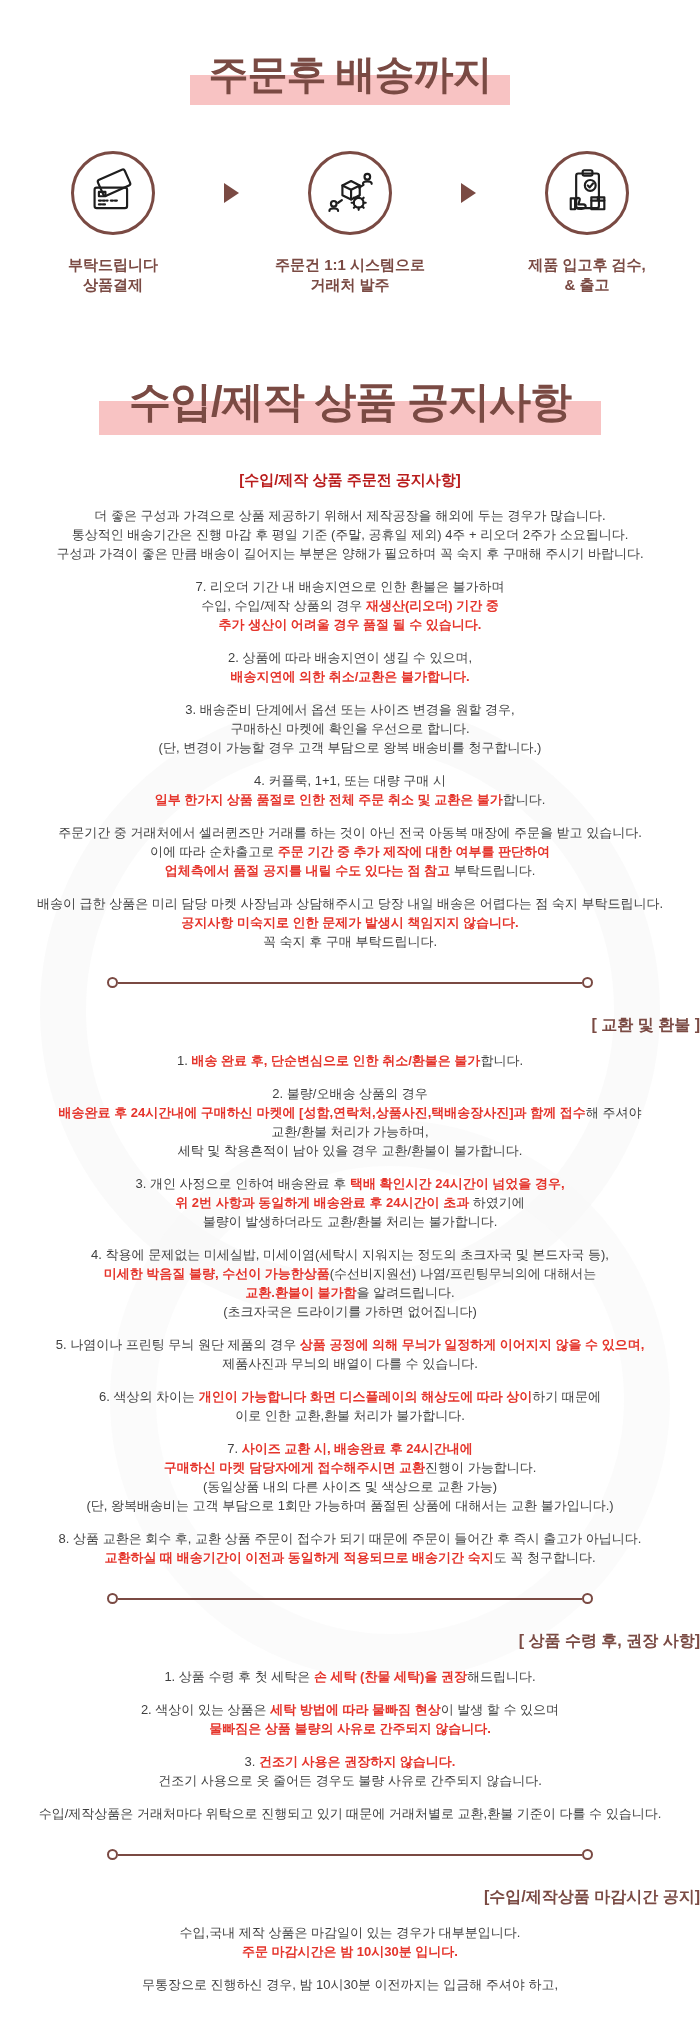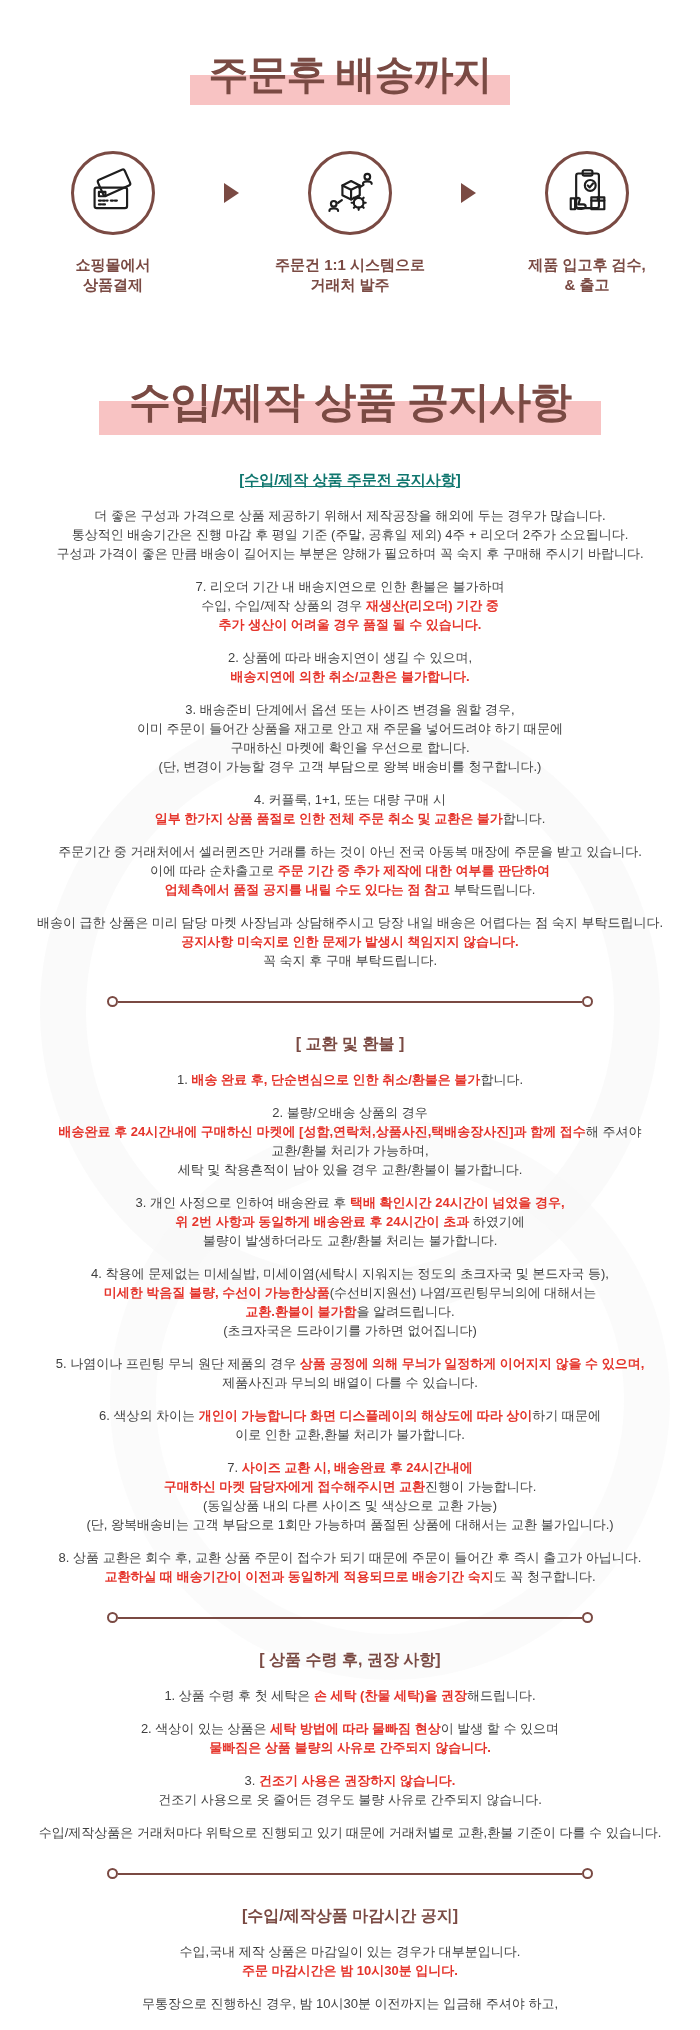--- a/index.html
+++ b/index.html
@@ -33,22 +33,22 @@
   .step-circle svg{width:52px;height:52px;}
   .step-label{font-size:15px;line-height:20px;font-weight:700;color:var(--brown);white-space:pre-line;}
   .flow-arrow{width:0;height:0;border-left:15px solid var(--brown);
     border-top:10px solid transparent;border-bottom:10px solid transparent;margin-top:32px;}
 
   
   .notice-title{margin-top:82px;font-size:42px;line-height:50px;font-weight:900;color:var(--brown);letter-spacing:-1px;}
   .notice-title .hl{padding:0 30px 8px;background:linear-gradient(180deg, transparent 42%, var(--pink) 42%, var(--pink) 100%);text-align:center;}
   #sections{margin-top:34px;}
   .sec-heading{font-size:15px;line-height:22px;font-weight:700;margin-bottom:15px;}
-  .sec-heading.dark{color:#0f766e;text-decoration:underline;}
-  .sec-heading.brown{color:var(--brown);font-size:16px;}
+  .sec-heading.dark{color:#b91c1c;}
+  .sec-heading.brown{color:var(--brown);font-size:16px;text-align:right;}
   .block{margin-bottom:14px;font-size:13px;line-height:19px;color:var(--text);}
   .block:last-child{margin-bottom:0;}
   .line{min-height:19px;}
   .red{color:var(--red);font-weight:700;}
 
   .divider{display:flex;align-items:center;justify-content:center;width:486px;margin:26px auto;}
   .divider .ring{width:11px;height:11px;border:2px solid var(--brown);border-radius:50%;background:#fff;flex:none;}
   .divider .bar{height:2px;background:var(--brown);flex:1;}
 
   svg{stroke:#1e1e1e;stroke-width:2;fill:none;stroke-linecap:round;stroke-linejoin:round;}
@@ -70,21 +70,21 @@
           <svg viewBox="0 0 48 48">
             <g transform="rotate(-24 24 16)">
                 <rect x="12" y="7" width="27" height="16" rx="2"></rect>
               </g>
             <rect x="7" y="19" width="30" height="19" rx="2"></rect>
             <rect x="11" y="23" width="6" height="4"></rect>
             <path d="M11 31h8M22 31h6" stroke-dasharray="2 1.6"></path>
             <path d="M11 34.5h6" stroke-dasharray="2 1.6"></path>
           </svg>
         </div>
-        <div class="step-label">쇼핑몰에서
+        <div class="step-label">부탁드립니다
 상품결제</div>
       </div>
 
       <div class="flow-arrow"></div>
 
       <div class="step">
         <div class="step-circle">
           <svg viewBox="0 0 48 48">
             <path d="M17 17l8-4 8 4v9l-8 4-8-4z"></path>
             <path d="M17 17l8 4 8-4M25 21v9"></path>
@@ -135,21 +135,20 @@
               <div class="line"><span>7. 리오더 기간 내 배송지연으로 인한 환불은 불가하며</span></div>
               <div class="line"><span>수입, 수입/제작 상품의 경우 </span><span class="red">재생산(리오더) 기간 중</span></div>
               <div class="line"><span class="red">추가 생산이 어려울 경우 품절 될 수 있습니다.</span></div>
             </div>
             <div class="block">
               <div class="line"><span>2. 상품에 따라 배송지연이 생길 수 있으며,</span></div>
               <div class="line"><span class="red">배송지연에 의한 취소/교환은 불가합니다.</span></div>
             </div>
             <div class="block">
               <div class="line"><span>3. 배송준비 단계에서 옵션 또는 사이즈 변경을 원할 경우,</span></div>
-              <div class="line"><span>이미 주문이 들어간 상품을 재고로 안고 재 주문을 넣어드려야 하기 때문에</span></div>
               <div class="line"><span>구매하신 마켓에 확인을 우선으로 합니다.</span></div>
               <div class="line"><span>(단, 변경이 가능할 경우 고객 부담으로 왕복 배송비를 청구합니다.)</span></div>
             </div>
             <div class="block">
               <div class="line"><span>4. 커플룩, 1+1, 또는 대량 구매 시</span></div>
               <div class="line"><span class="red">일부 한가지 상품 품절로 인한 전체 주문 취소 및 교환은 불가</span><span>합니다.</span></div>
             </div>
             <div class="block">
               <div class="line"><span>주문기간 중 거래처에서 셀러퀸즈만 거래를 하는 것이 아닌 전국 아동복 매장에 주문을 받고 있습니다.</span></div>
               <div class="line"><span>이에 따라 순차출고로 </span><span class="red">주문 기간 중 추가 제작에 대한 여부를 판단하여</span></div>

